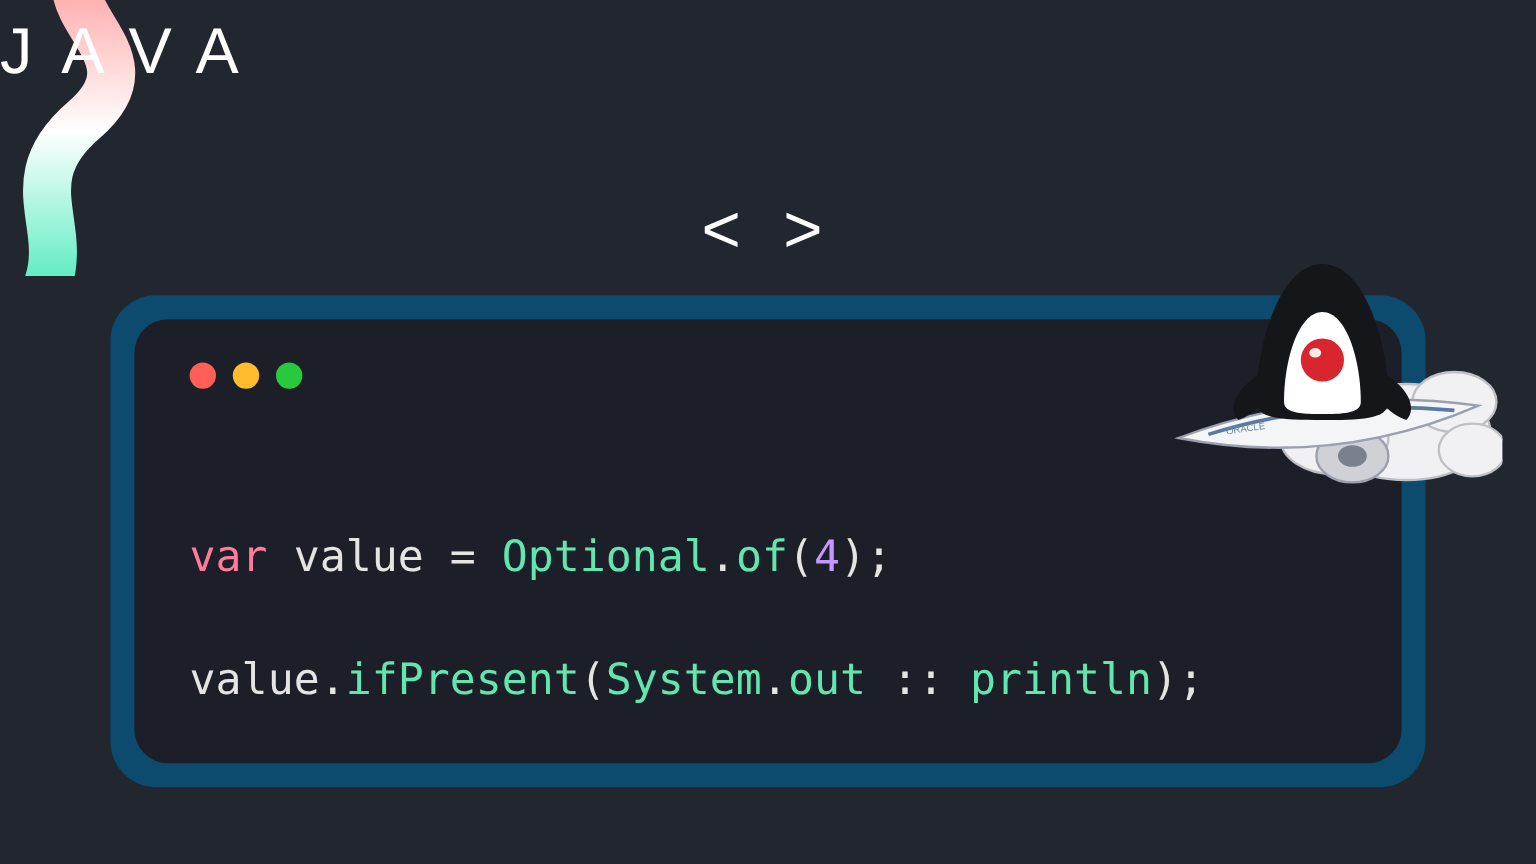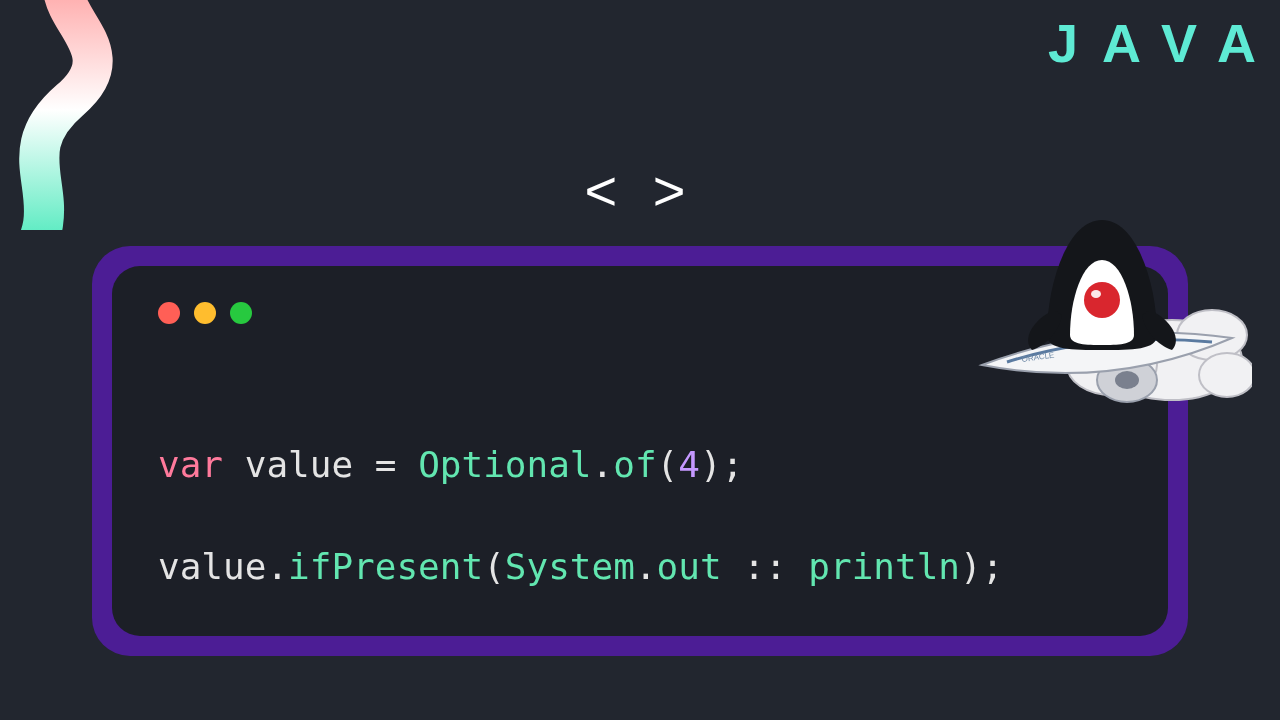--- a/index.html
+++ b/index.html
@@ -19,24 +19,24 @@
     top: -30px;
     width: 200px;
     height: 260px;
     pointer-events: none;
   }
 
   .title-wrap {
     position: absolute;
     left: 0; right: 0;
     top: 14px;
-    text-align: right;
-    color: #5eead4;
+    text-align: left;
+    color: #ffffff;
     letter-spacing: 24px;
-    font-weight: 700;
+    font-weight: 400;
     font-size: 54px;
     line-height: 1.1;
   }
   .title-wrap .line2 { margin-top: 6px; }
 
   .angles {
     position: absolute;
     left: 0; right: 0;
     top: 158px;
     text-align: center;
@@ -45,21 +45,21 @@
     font-weight: 500;
     letter-spacing: 10px;
   }
 
   .code-card-wrap {
     position: absolute;
     left: 92px;
     top: 246px;
     width: 1096px;
     height: 410px;
-    background: #4c1d95;
+    background: #0c4a6e;
     border-radius: 38px;
     padding: 20px;
   }
   .code-card {
     width: 100%;
     height: 100%;
     background: #1c1f27;
     border-radius: 28px;
     padding: 36px 46px;
     position: relative;

